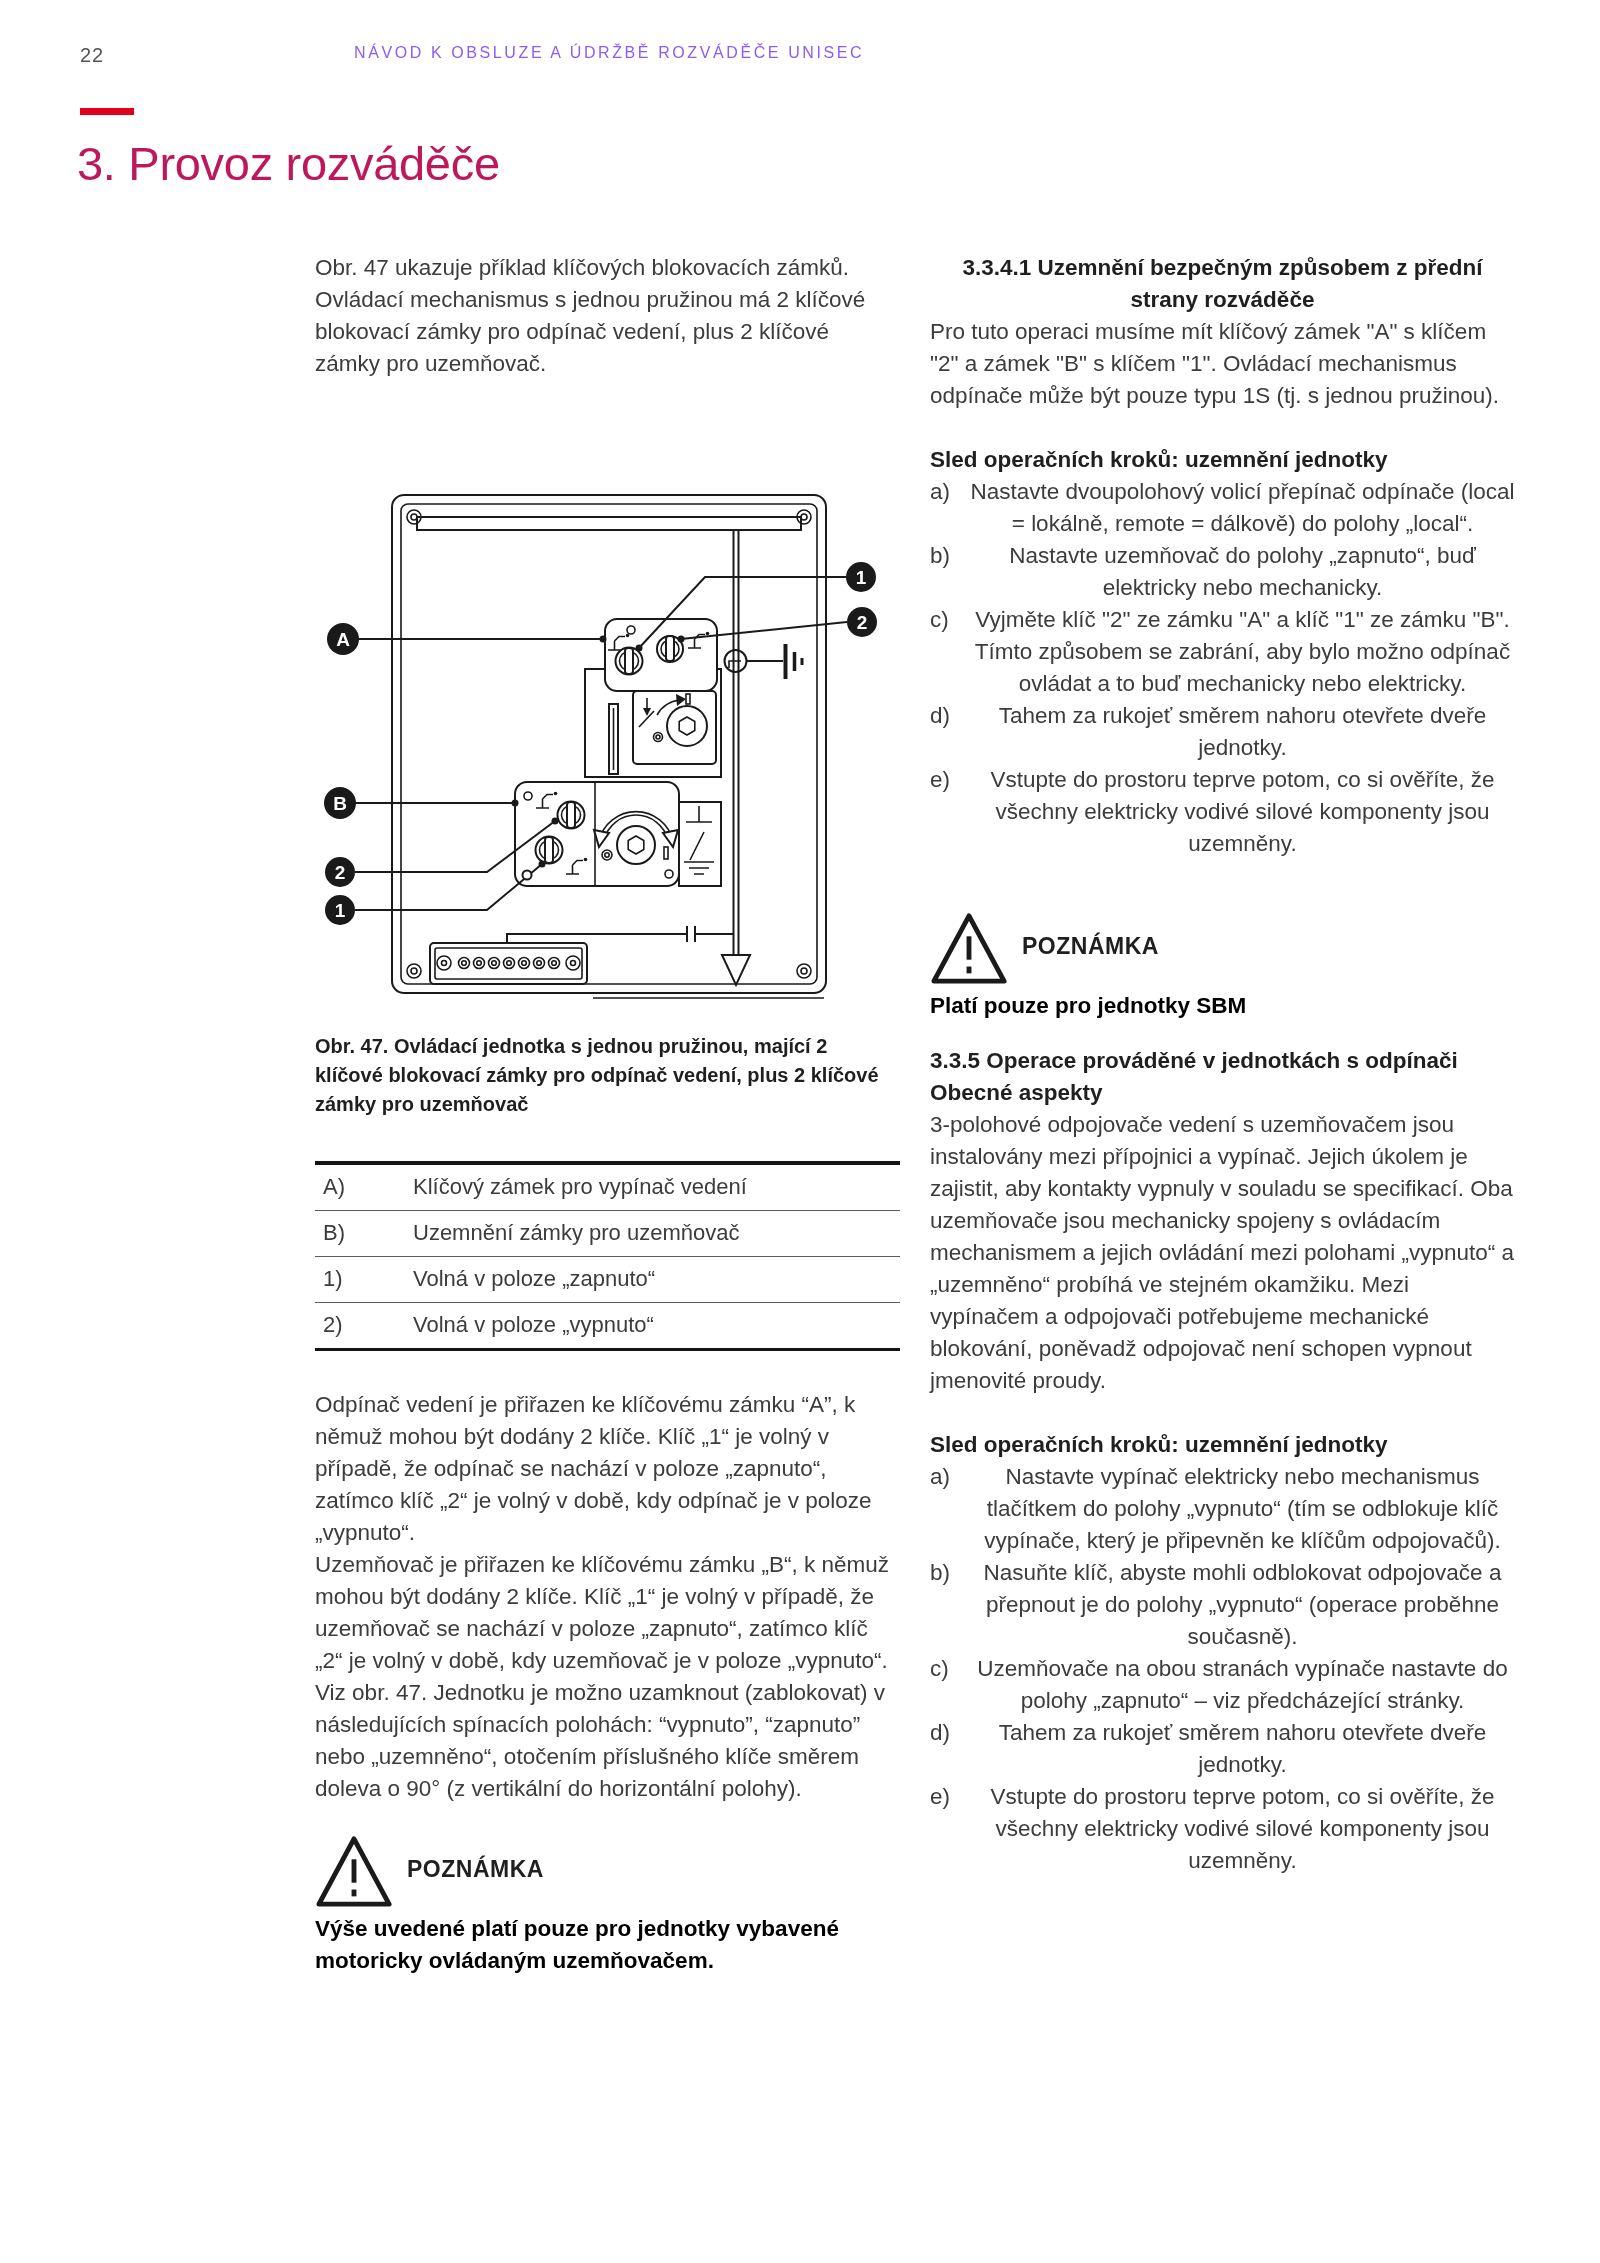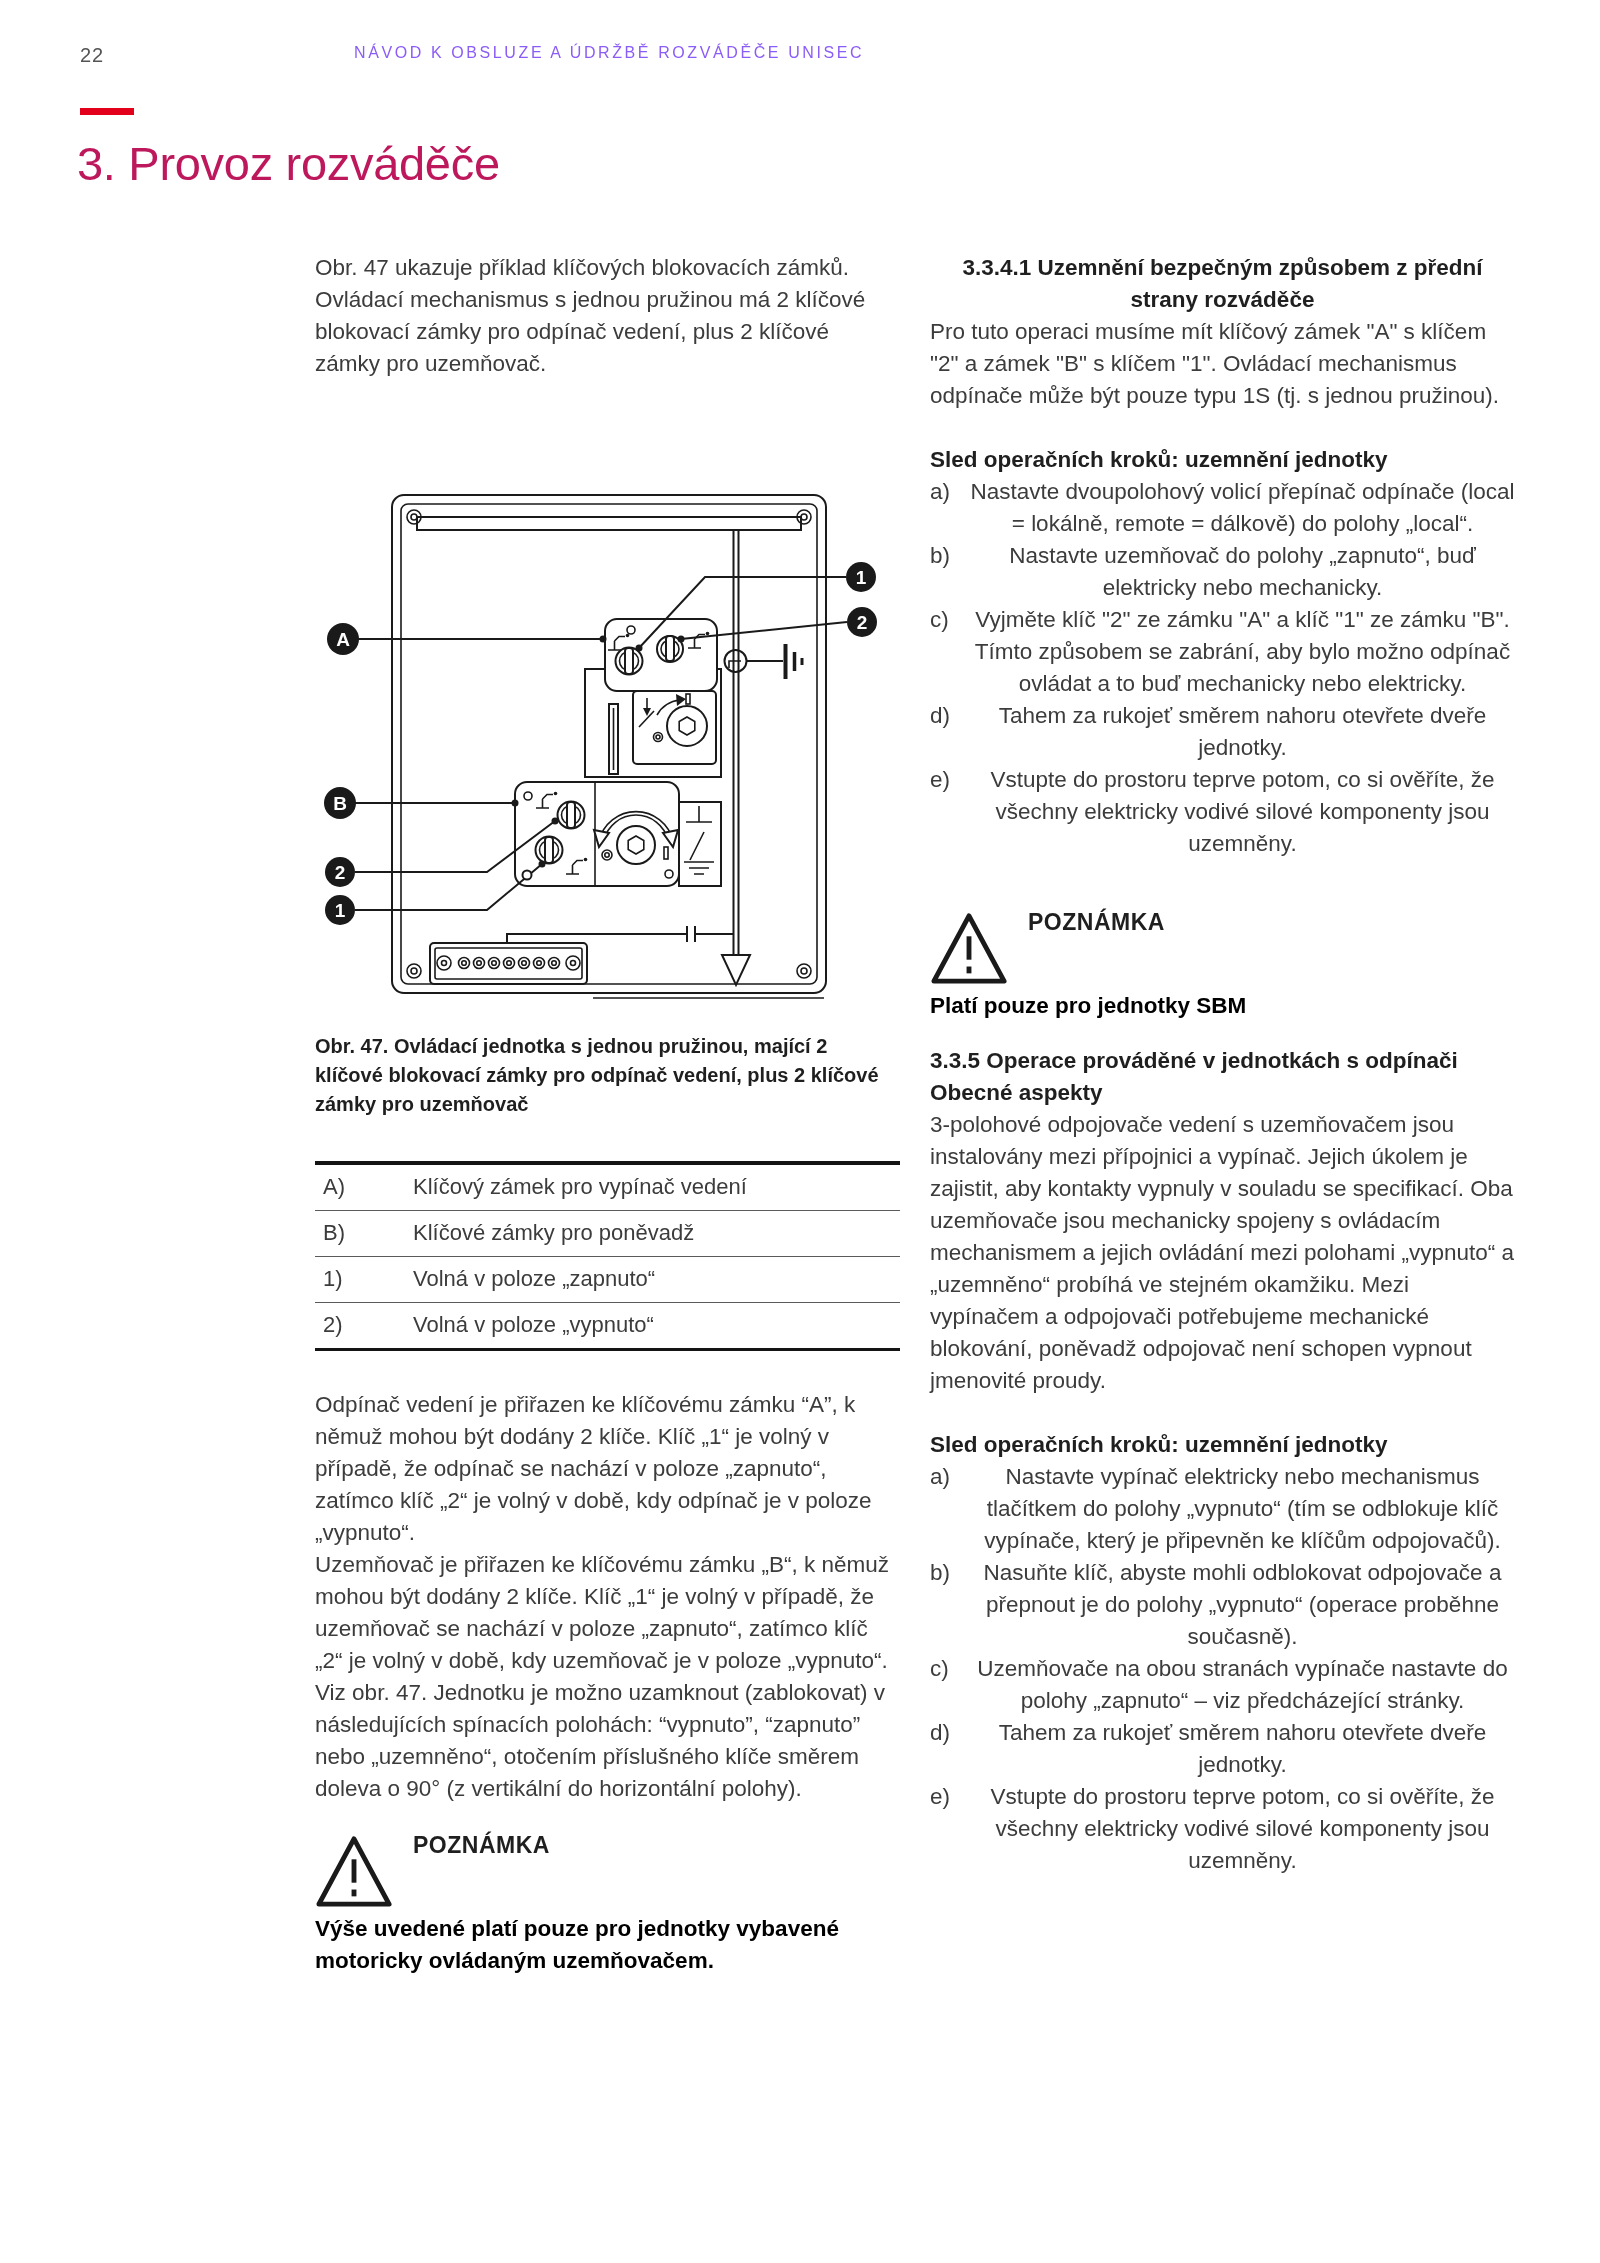--- a/index.html
+++ b/index.html
@@ -18,21 +18,21 @@
   .col-right{left:930px;}
   .col p{margin:0;}
 
   .subhead{font-weight:700;color:#1f1f1f;margin-top:32px;}
   .subhead.first{margin-top:0;text-align:center;}
   .steps{margin:0;}
   .step{display:flex;}
   .step-label{flex:0 0 40px;}
   .step-text{flex:1;text-align:center;}
 
-  .note{display:flex;align-items:flex-start;gap:20px;margin-top:46px;}
+  .note{display:flex;align-items:center;gap:14px;margin-top:46px;}
   .note-left{margin-top:24px;}
   .warning-icon{flex:0 0 auto;line-height:0;}
   .note-label{font-weight:700;color:#1f1f1f;font-size:23px;letter-spacing:0.5px;padding-bottom:4px;}
   .note-text{font-weight:700;color:#000000;margin-top:14px;}
 
   .figure{position:relative;height:522px;margin-top:100px;}
   .figure svg{position:absolute;left:8px;top:0;}
   .fig-line{stroke:#1a1a1a;stroke-width:2;fill:none;}
   .fig-thin{stroke:#1a1a1a;stroke-width:1.6;fill:none;}
   .fig-white{fill:#ffffff;stroke:#1a1a1a;stroke-width:2;}
@@ -235,21 +235,21 @@
 
   <div class="caption">Obr. 47. Ovládací jednotka s jednou pružinou, mající 2 klíčové blokovací zámky pro odpínač vedení, plus 2 klíčové zámky pro uzemňovač</div>
 
   <div class="legend">
     <div class="legend-row">
       <span class="legend-key">A)</span>
       <span class="legend-value">Klíčový zámek pro vypínač vedení</span>
     </div>
     <div class="legend-row">
       <span class="legend-key">B)</span>
-      <span class="legend-value">Klíčové zámky pro poněvadž</span>
+      <span class="legend-value">Uzemnění zámky pro uzemňovač</span>
     </div>
     <div class="legend-row">
       <span class="legend-key">1)</span>
       <span class="legend-value">Volná v poloze „zapnuto“</span>
     </div>
     <div class="legend-row">
       <span class="legend-key">2)</span>
       <span class="legend-value">Volná v poloze „vypnuto“</span>
     </div>
   </div>

